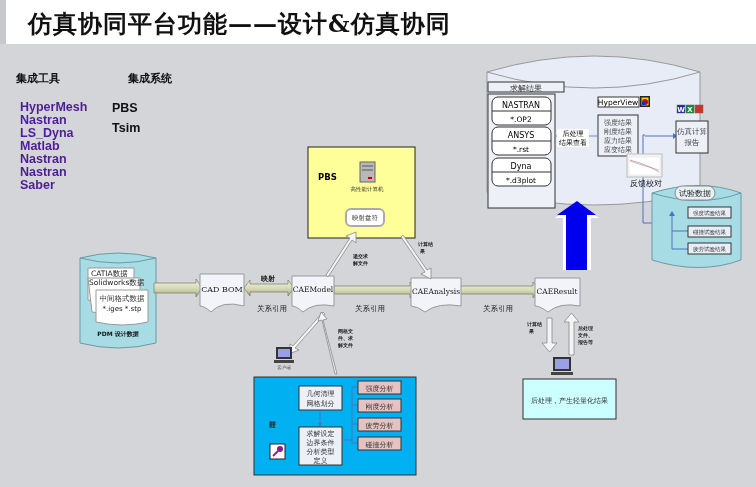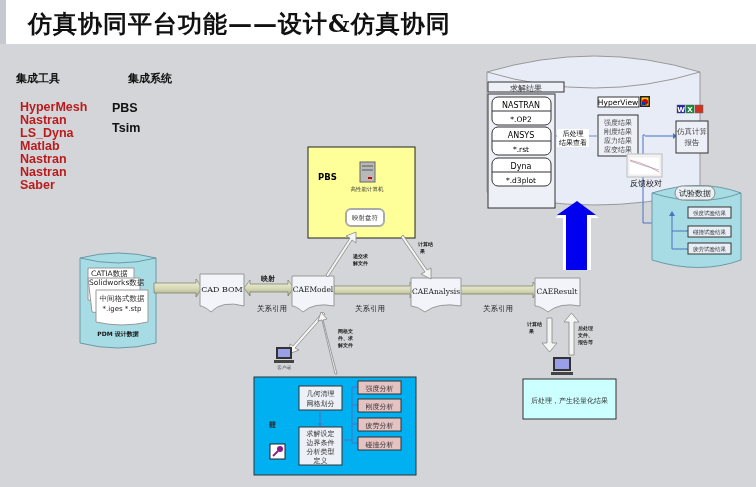--- a/index.html
+++ b/index.html
@@ -2,21 +2,21 @@
 <html><head>
 <meta charset="utf-8">
 <style>
   html, body { margin:0; padding:0; }
   body { width:756px; height:487px; position:relative; overflow:hidden; background:#d4d5d9; font-family:"DejaVu Sans", sans-serif; }
   .abs { position:absolute; }
   .header { left:0; top:0; width:756px; height:44px; background:#ffffff; }
   .header-bar { left:0; top:0; width:6px; height:44px; background:#c8c9ce; }
   .title { left:28px; top:8px; font-family:"DejaVu Serif", serif; font-size:24px; font-weight:bold; color:#111; letter-spacing:1px; white-space:nowrap; }
   .sec-head { font-size:11px; font-weight:bold; color:#111; }
-  .tool-list { font-family:"Liberation Sans", sans-serif; font-size:12.5px; font-weight:bold; color:#b91c1c; line-height:13px; }
+  .tool-list { font-family:"Liberation Sans", sans-serif; font-size:12.5px; font-weight:bold; color:#4c1d95; line-height:13px; }
   .sys-list { font-family:"Liberation Sans", sans-serif; font-size:12.5px; font-weight:bold; color:#111; line-height:20px; }
   svg text { font-family:"DejaVu Sans", sans-serif; }
   .serif { font-family:"DejaVu Serif", serif; }
 </style>
 </head>
 <body>
 
 <div class="abs header"></div>
 <div class="abs header-bar"></div>
 <div class="abs title">仿真协同平台功能——设计&amp;仿真协同</div>

